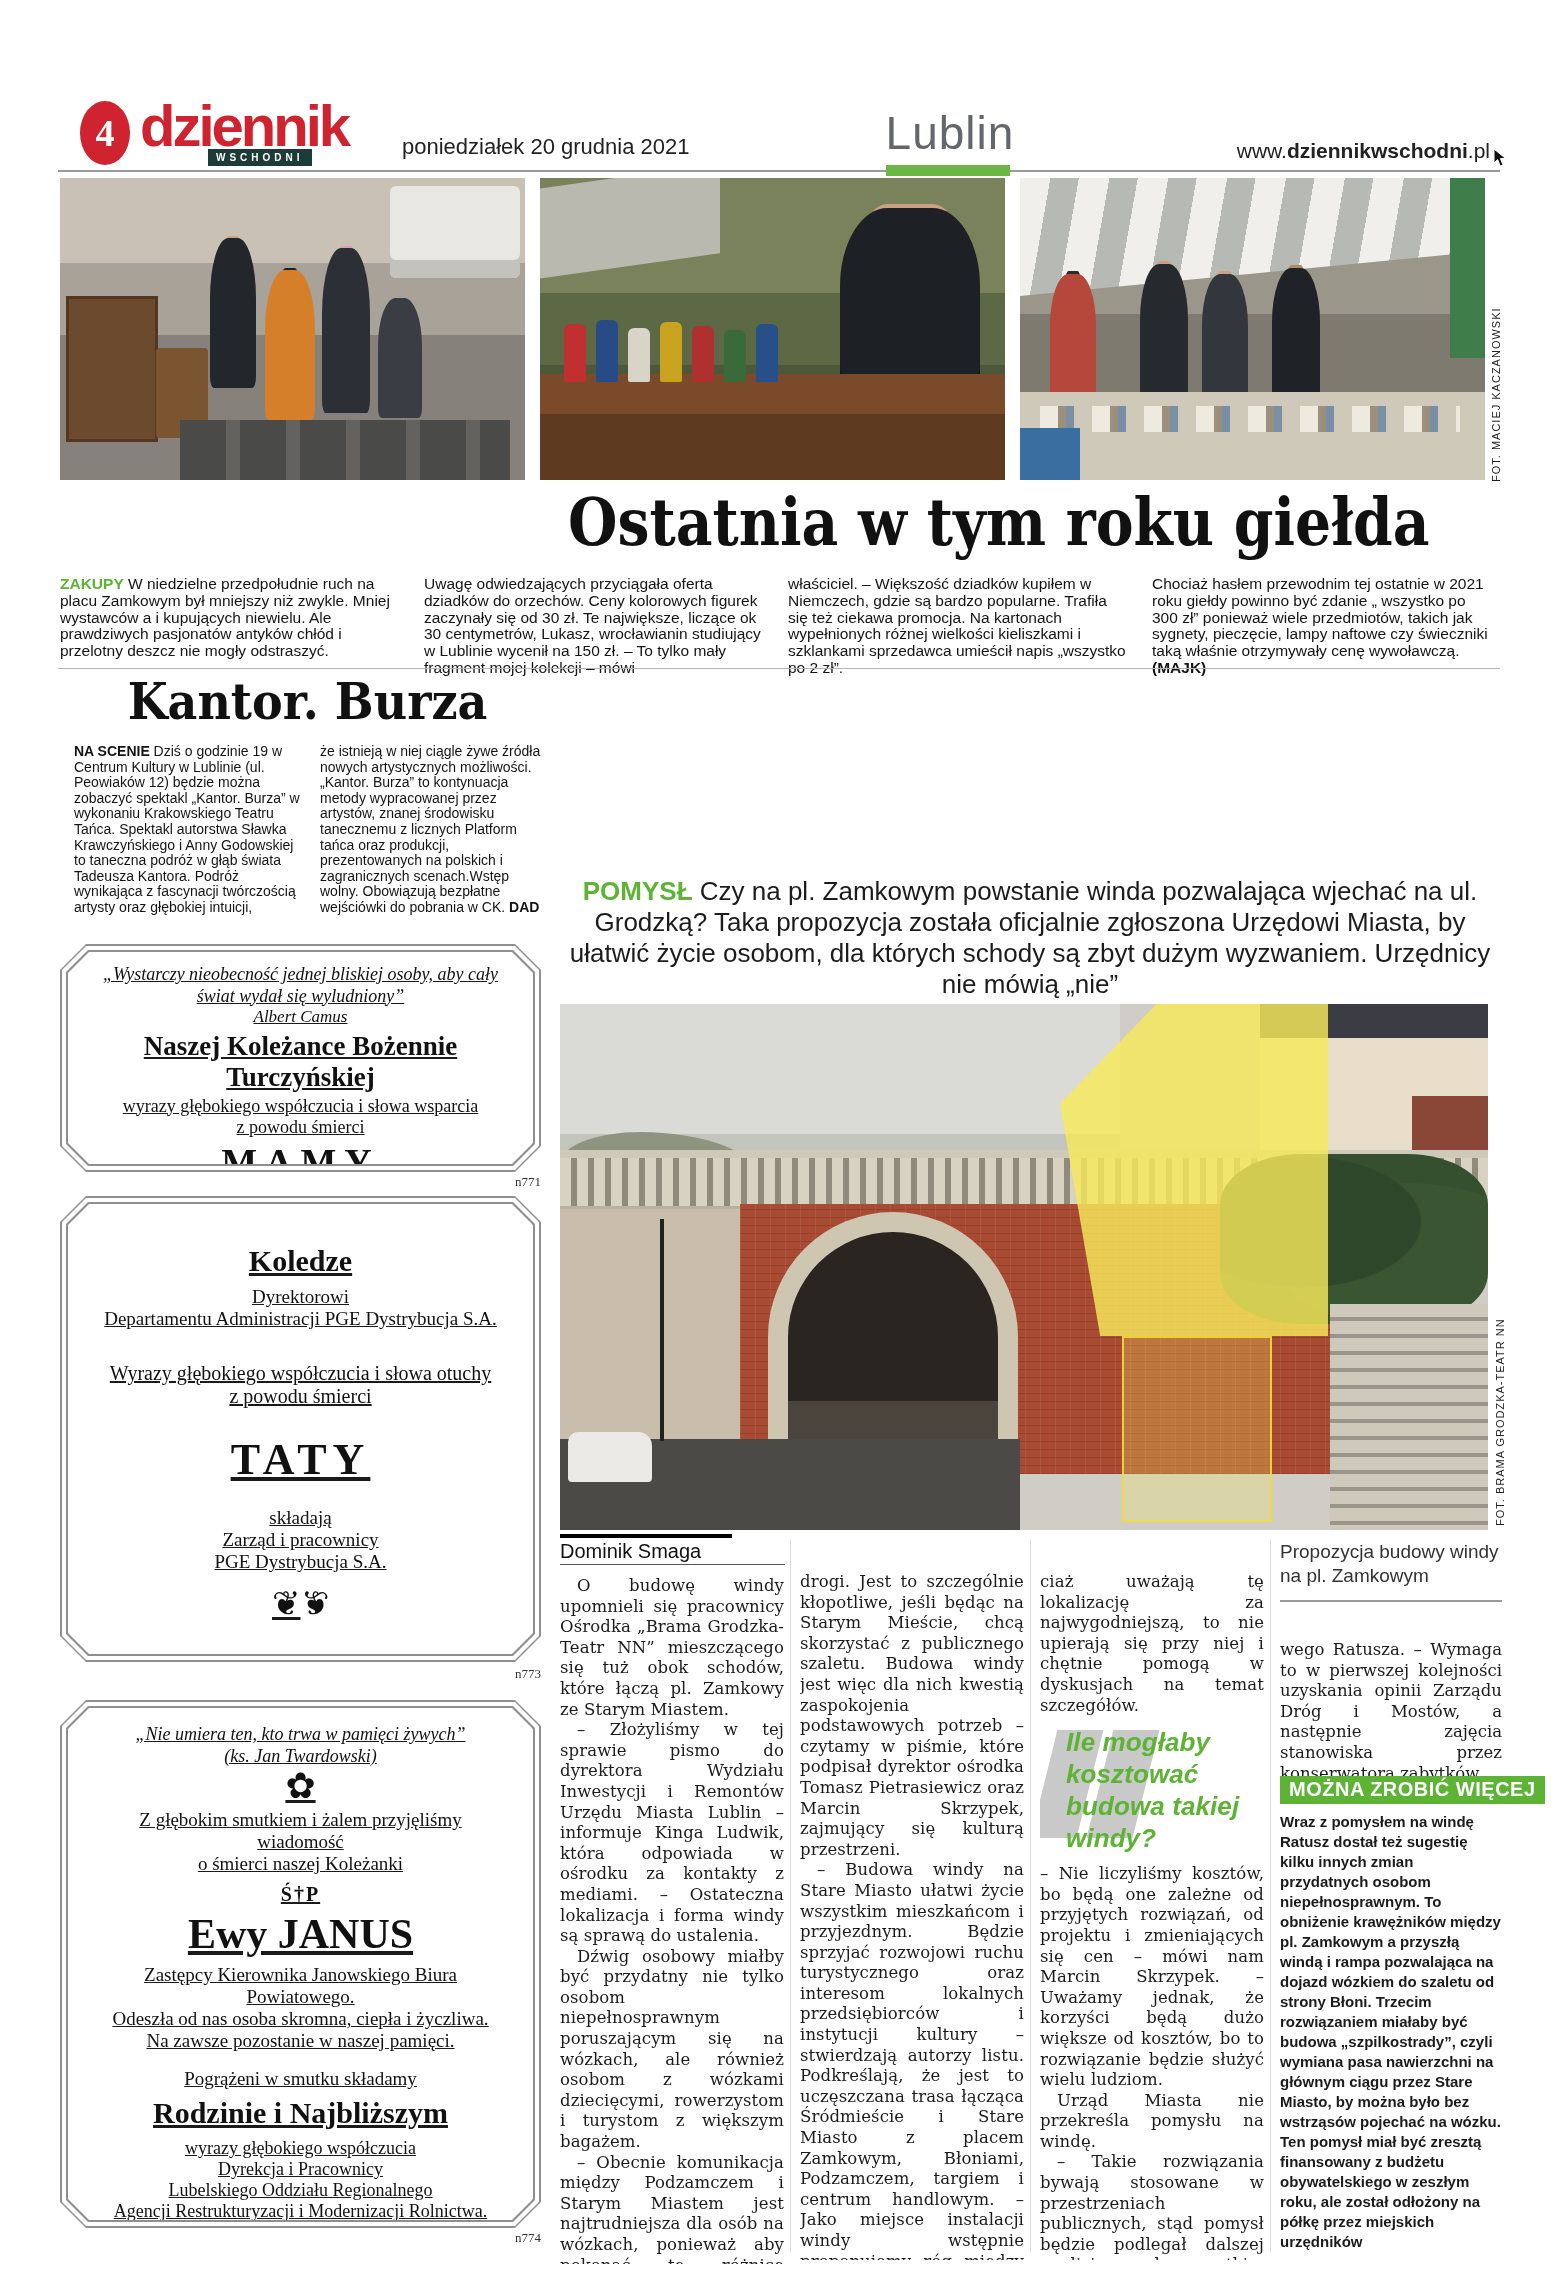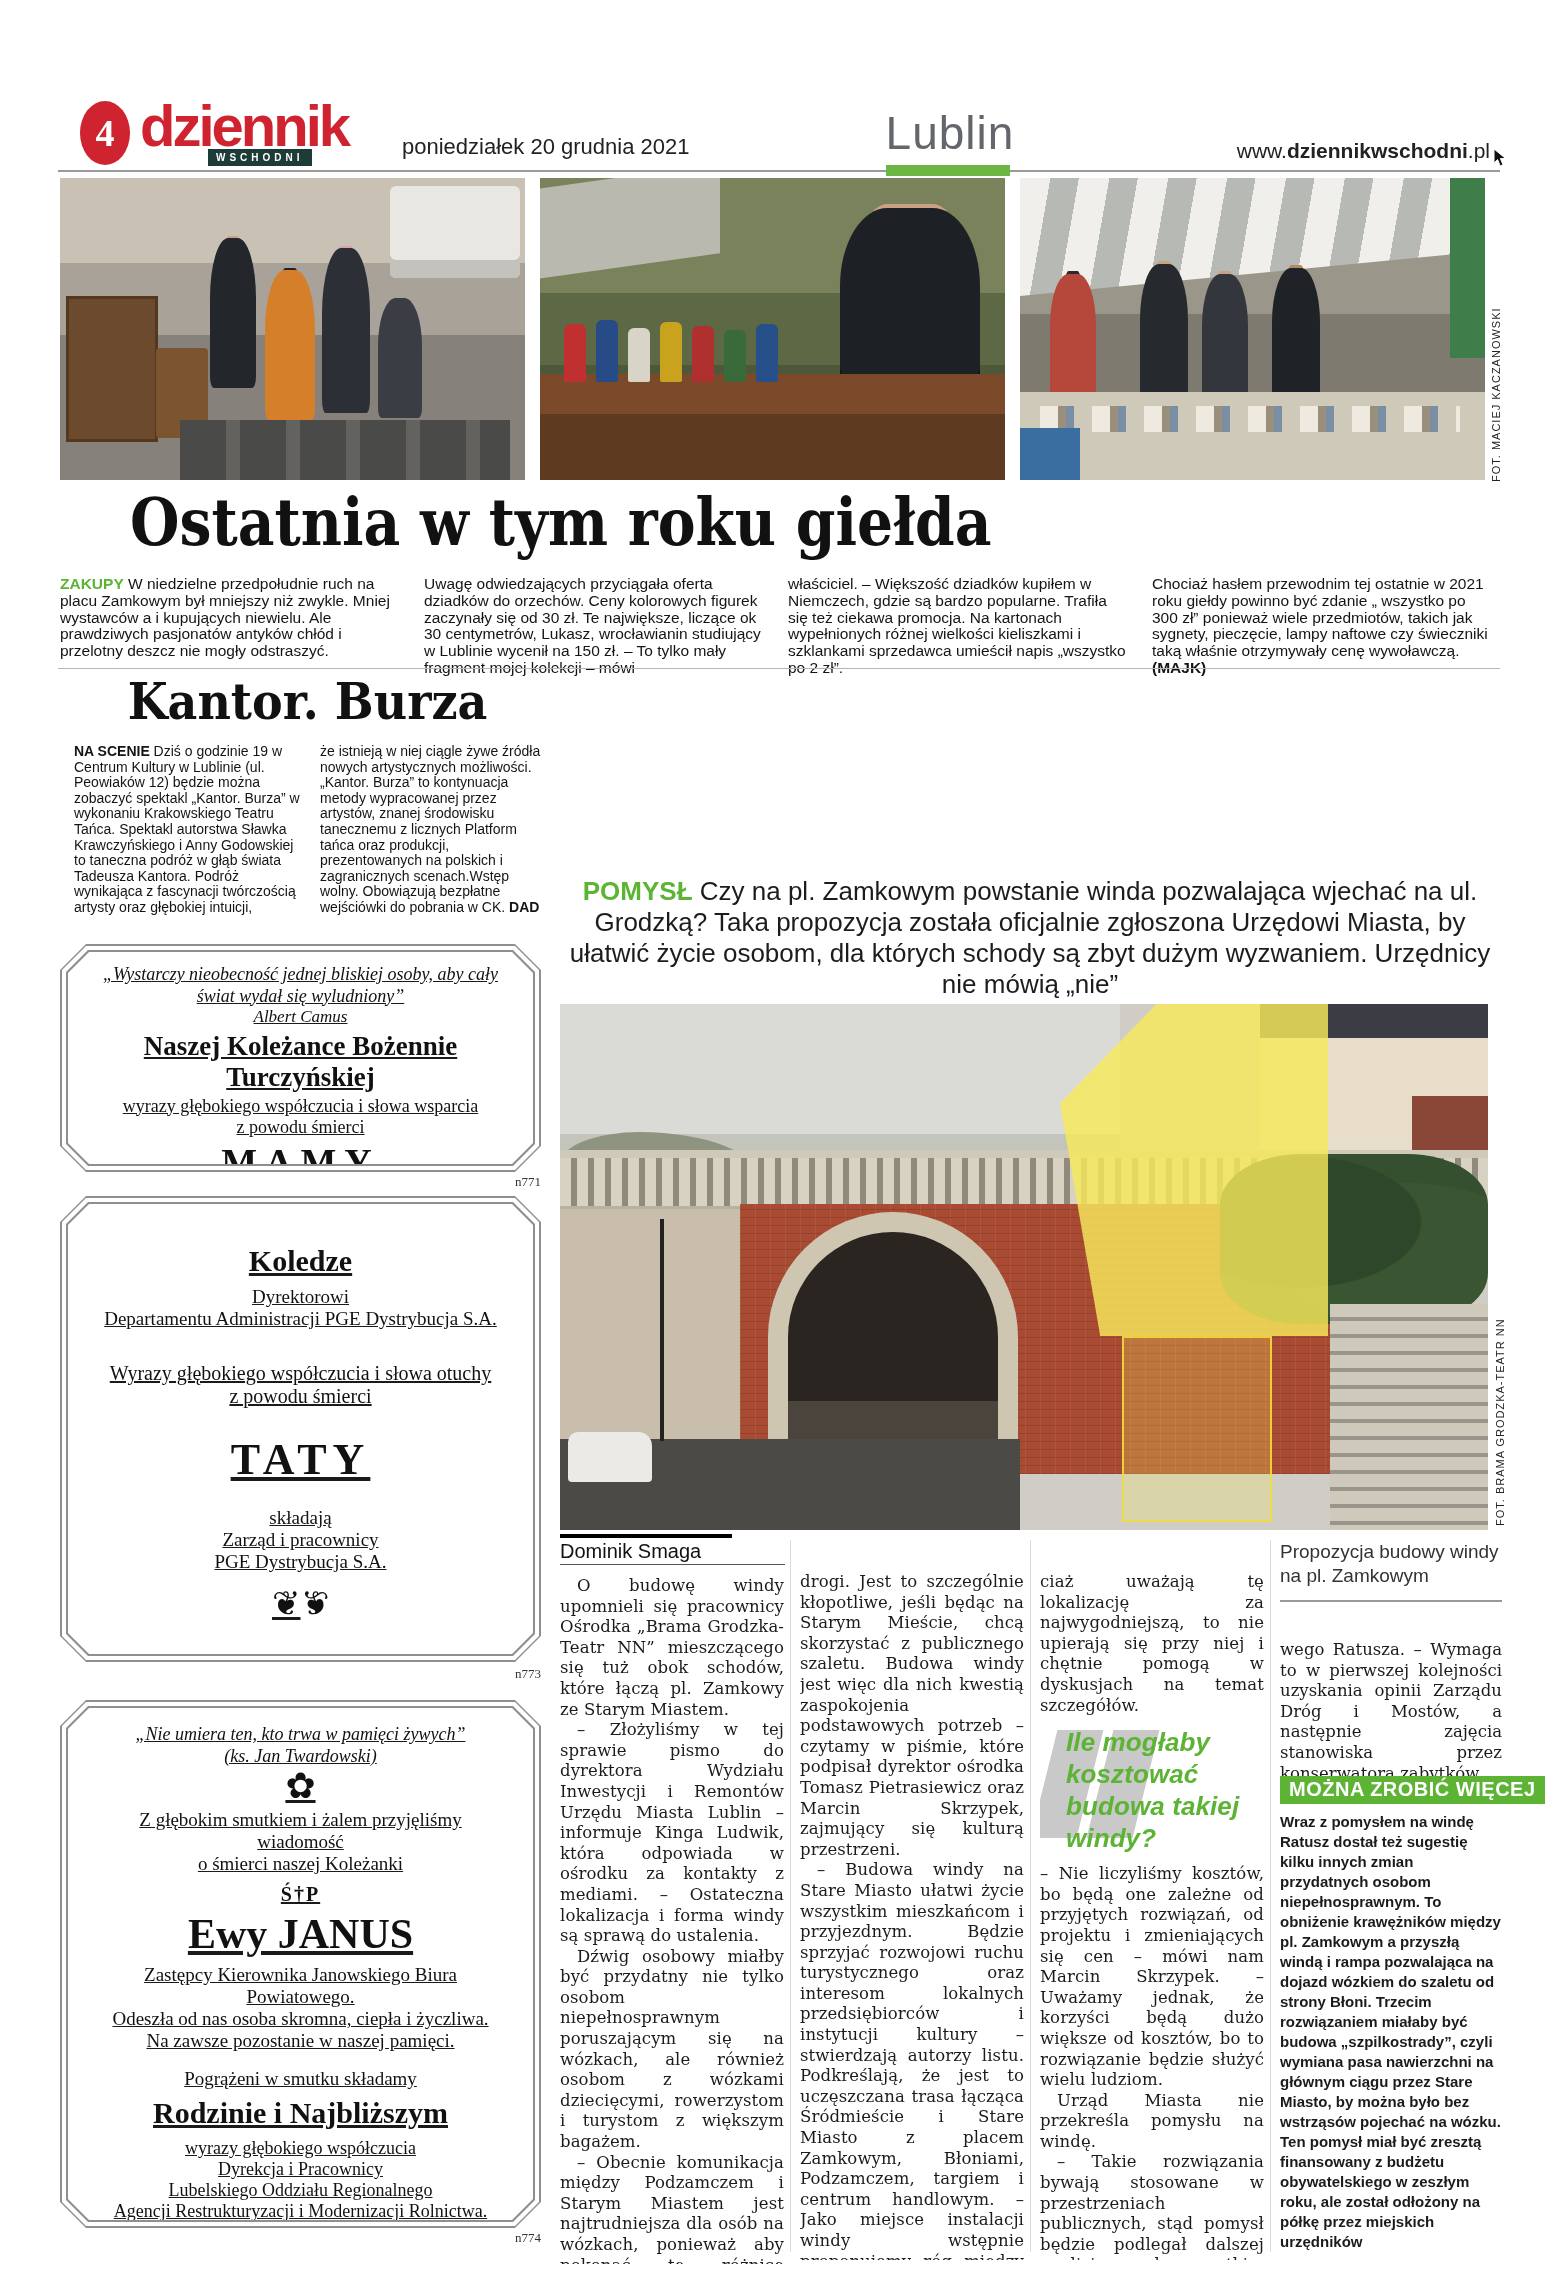--- a/index.html
+++ b/index.html
@@ -23,21 +23,21 @@
   .hurl b{font-weight:bold;}
   .cursor{left:1493px;top:148px;}
 
   
   .photo{top:178px;width:465px;height:302px;overflow:hidden;background:#9b968c;}
   .ph-shape{position:absolute;}
   .vcred{writing-mode:vertical-rl;transform:rotate(180deg);font-size:11px;letter-spacing:1px;color:#222;
          display:flex;align-items:center;}
 
   
-  .h1{left:60px;top:488px;width:1440px;text-align:left;font-family:"DejaVu Serif",serif;
+  .h1{left:60px;top:488px;width:1440px;text-align:right;font-family:"DejaVu Serif",serif;
       font-weight:bold;font-size:66px;color:#111;line-height:1.05;}
   .gcol{top:576px;width:340px;font-size:15.5px;line-height:16.8px;color:#141414;text-align:left;}
   .kick{color:#5cb334;font-weight:bold;}
   .rule2{left:58px;top:668px;width:1442px;height:1px;background:#b5b5b5;}
 
   
   .h2{left:60px;top:672px;width:494px;text-align:center;font-family:"DejaVu Serif",serif;
       font-weight:bold;font-size:50px;color:#111;}
   .kcol{top:744px;width:228px;font-size:14px;line-height:15.6px;color:#141414;}
 

